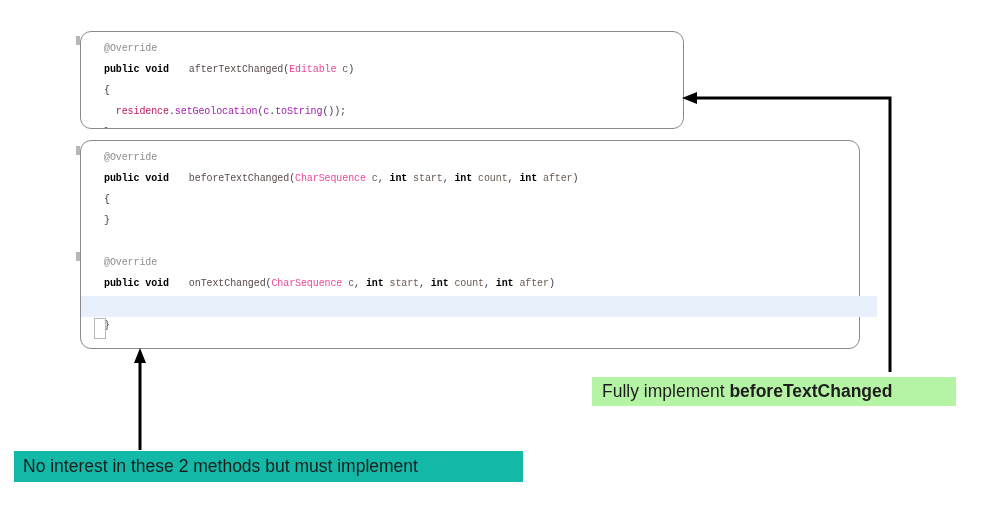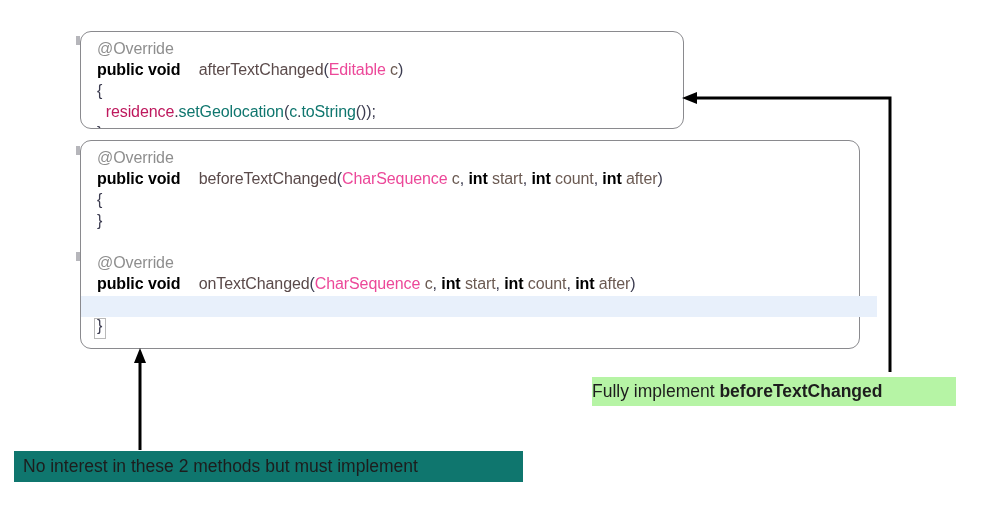--- a/index.html
+++ b/index.html
@@ -34,26 +34,26 @@
   #panel-before-on {
     left: 80px;
     top: 140px;
     width: 780px;
     height: 209px;
     z-index: 2;
   }
 
   .code-lines {
     position: absolute;
-    left: 0;
+    left: 7px;
     top: 0;
     padding: 6px 0 0 0;
     white-space: pre;
-    font-family: Liberation Sans, sans-serif;
-    font-size: 16px;
+    font-family: Liberation Mono, monospace;
+    font-size: 10px;
     line-height: 21px;
     letter-spacing: -0.1px;
   }
   .code-line {
     height: 21px;
     padding-left: 16px;
     white-space: pre;
     position: relative;
   }
   .code-line.blank { height: 21px; }
@@ -91,49 +91,50 @@
     z-index: 5;
   }
 
   
   .tok-ann   { color: #8e8e8e; }
   .tok-kw    { color: #000000; font-weight: bold; }
   .tok-meth  { color: #5a4a4a; margin-left: 14px; }
   .tok-type  { color: #ec4899; }
   .tok-param { color: #6b5a52; }
   .tok-field { color: #be185d; }
-  .tok-plain { color: #0f766e; }
+  .tok-plain { color: #a21caf; }
   .tok-punct { color: #3c3c50; }
   .tok-brace { color: #3c3c50; }
 
   
   .callout {
     position: absolute;
     box-sizing: border-box;
     display: flex;
     align-items: center;
     font-size: 17.5px;
     color: #1d1d1d;
     white-space: pre;
     z-index: 7;
   }
   #callout-pink {
     left: 14px;
     top: 451px;
     width: 509px;
     height: 31px;
-    background: #0f766e;
+    background: #14b8a6;
     padding-left: 9px;
   }
   #callout-green {
     left: 592px;
     top: 377px;
     width: 364px;
     height: 29px;
     background: #b6f4a5;
+    padding-left: 10px;
   }
   #callout-green .bold { font-weight: bold; }
 
   
   .arrow-svg {
     position: absolute;
     left: 0;
     top: 0;
     width: 982px;
     height: 510px;

